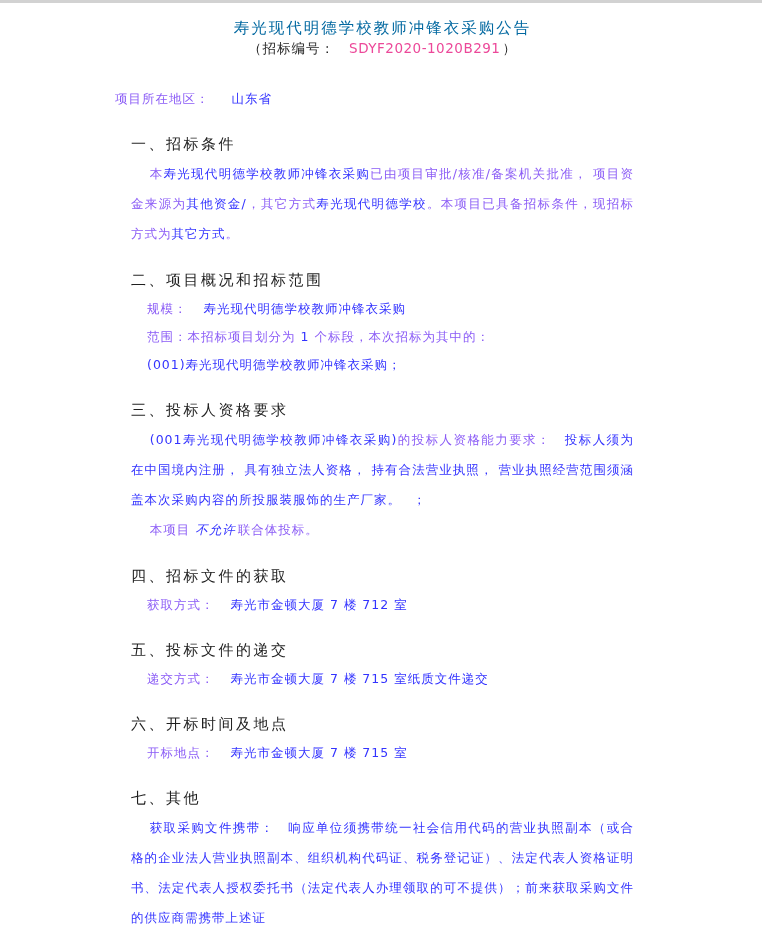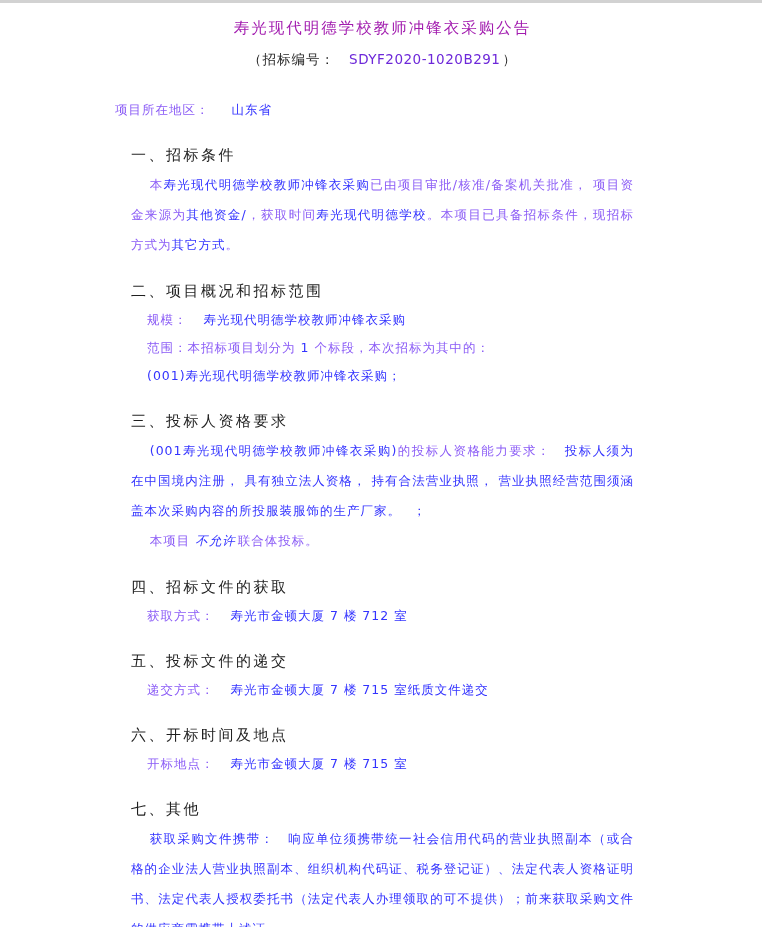--- a/index.html
+++ b/index.html
@@ -5,27 +5,27 @@
   html,body{margin:0;padding:0;}
   body{
     width:762px;height:927px;background:#ffffff;overflow:hidden;
     font-family:"DejaVu Sans","Liberation Sans",sans-serif;
     color:#262626;
   }
   .top-strip{height:3px;width:762px;background:#d2d2d2;}
   .doc{padding:15px 112px 0 115px;width:535px;}
   .title{
     text-align:center;font-size:15.5px;line-height:20px;
-    color:#a21caf;letter-spacing:2px;margin-bottom:12px;
+    color:#0369a1;letter-spacing:2px;margin-bottom:1px;
   }
   .subtitle{
     text-align:center;font-size:13.5px;line-height:18px;
     color:#262626;letter-spacing:1px;margin-bottom:28px;
   }
-  .subtitle .num{color:#6d28d9;margin:0 2px 0 14px;letter-spacing:0.5px;}
+  .subtitle .num{color:#ec4899;margin:0 2px 0 14px;letter-spacing:0.5px;}
   .line{font-size:12.5px;line-height:28px;letter-spacing:1px;white-space:pre-wrap;}
   .region-line{margin-bottom:6px;}
   .indent{margin-left:16px;}
   .heading{
     font-size:15px;line-height:30px;letter-spacing:2.5px;
     color:#1f1f1f;margin:0;font-weight:normal;
   }
   .para{
     font-size:12.5px;line-height:30px;letter-spacing:1px;
     text-indent:1.5em;text-align:justify;margin:0;
@@ -46,21 +46,21 @@
 <div class="doc">
 
   <div class="title">寿光现代明德学校教师冲锋衣采购公告</div>
 
   <div class="subtitle"><span>（招标编号：</span><span class="num">SDYF2020-1020B291</span><span>）</span></div>
 
   <div class="line region-line"><span class="k">项目所在地区：</span><span class="val val-wide">山东省</span></div>
 
   <section>
     <h2 class="heading">一、招标条件</h2>
-    <p class="para"><span class="k">本</span><span class="b">寿光现代明德学校教师冲锋衣采购</span><span class="k">已由项目审批/核准/备案机关批准， 项目资金来源为</span><span class="b">其他资金/</span><span class="k">，获取时间</span><span class="b">寿光现代明德学校</span><span class="k">。本项目已具备招标条件，现招标方式为</span><span class="b">其它方式</span><span class="k">。</span></p>
+    <p class="para"><span class="k">本</span><span class="b">寿光现代明德学校教师冲锋衣采购</span><span class="k">已由项目审批/核准/备案机关批准， 项目资金来源为</span><span class="b">其他资金/</span><span class="k">，其它方式</span><span class="b">寿光现代明德学校</span><span class="k">。本项目已具备招标条件，现招标方式为</span><span class="b">其它方式</span><span class="k">。</span></p>
   </section>
 
   <section>
     <h2 class="heading">二、项目概况和招标范围</h2>
     <div class="line indent"><span class="k">规模：</span><span class="val">寿光现代明德学校教师冲锋衣采购</span></div>
     <div class="line indent"><span class="k">范围：本招标项目划分为 </span><span class="b">1</span><span class="k"> 个标段，本次招标为其中的：</span></div>
     <div class="line indent"><span class="b">(001)寿光现代明德学校教师冲锋衣采购；</span></div>
   </section>
 
   <section>

